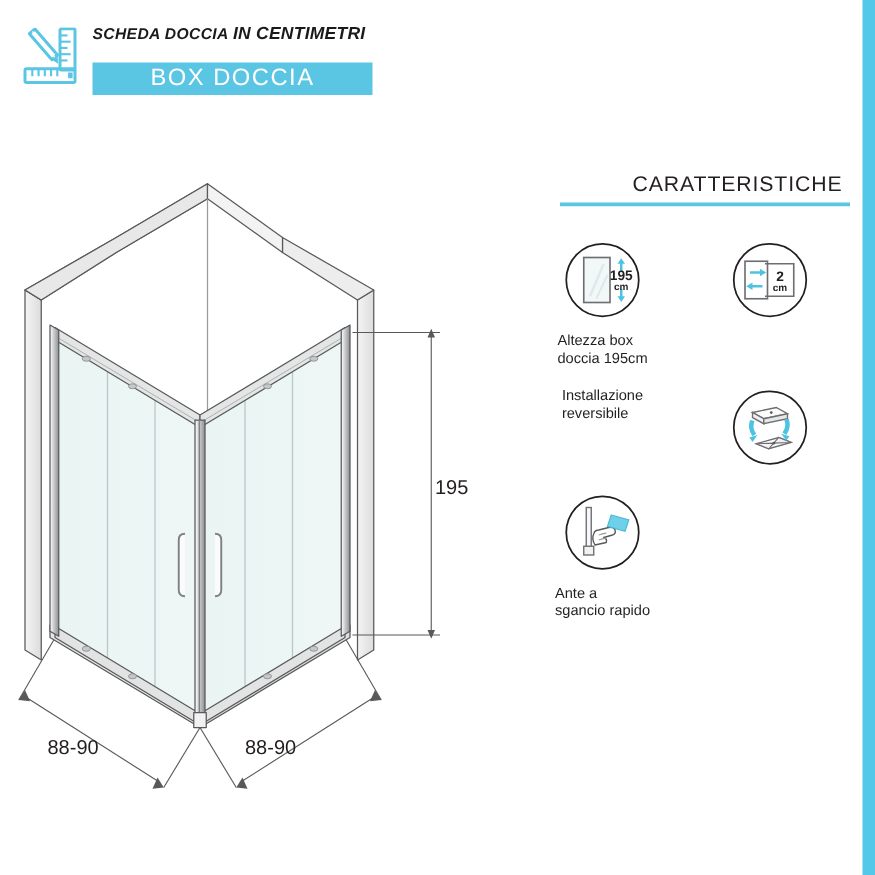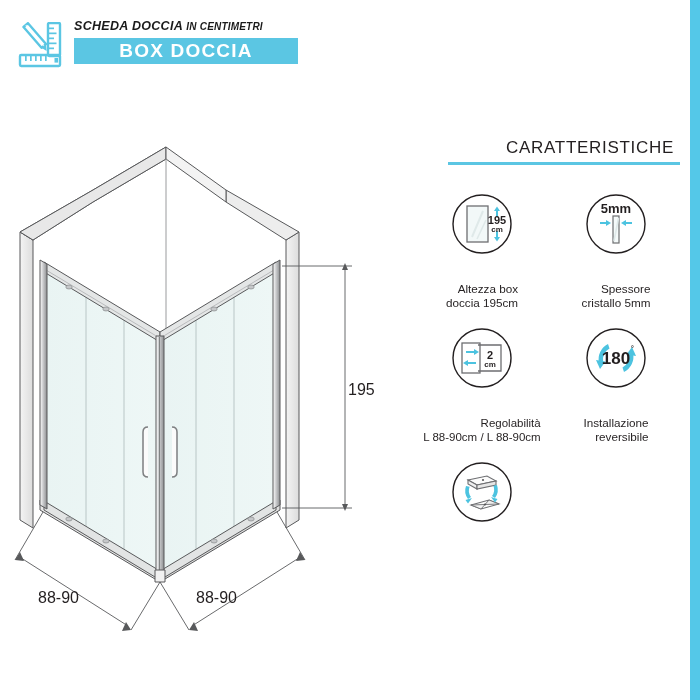--- a/index.html
+++ b/index.html
@@ -21,26 +21,26 @@
 
   
   .header{position:absolute;left:18px;top:18px;width:300px;height:58px;}
   .header-icon{position:absolute;left:0;top:4px;width:46px;height:46px;}
   .header-texts{position:absolute;left:56px;top:0;width:250px;}
   .hdr-line1{
     font-size:12.5px;font-weight:bold;font-style:italic;
     letter-spacing:.3px;white-space:nowrap;line-height:16px;
     color:#1a1a1a;
   }
-  .hdr-line1 .sub{font-size:10px;font-weight:bold;font-style:italic;letter-spacing:.2px;}
+  .hdr-line1 .sub{font-size:14px;font-weight:bold;font-style:italic;letter-spacing:.2px;}
   .hdr-band{
-    margin-top:3px;background:#5bc6e3;display:block;
+    margin-top:15px;background:#5bc6e3;display:block;
     width:224px;height:26px;line-height:26px;
     color:#ffffff;font-size:19px;letter-spacing:1.2px;
-    text-align:center;font-weight:700;
+    text-align:center;font-weight:400;
   }
 
   
   .drawing{position:absolute;left:0;top:120px;width:400px;height:530px;}
   .drawing svg{display:block;}
 
   
   .features{position:absolute;left:418px;top:138px;width:262px;}
   .feat-title{
     text-align:right;font-size:17px;letter-spacing:.7px;
@@ -53,21 +53,21 @@
     margin-top:22px;display:grid;
     grid-template-columns:1fr 1fr;
     row-gap:10px;column-gap:6px;
   }
   .feat{
     display:flex;flex-direction:column;align-items:center;
     width:100%;
   }
   .feat-ico{width:74px;height:74px;}
   .feat-label{
-    margin-top:21px;text-align:right;
+    margin-top:5px;text-align:left;
     font-size:11.7px;line-height:14.5px;color:#231f20;
     white-space:pre-line;
   }
   .feat-wide .feat-label{font-size:11.5px;}
 </style>
 </head>
 <body>
 
 <div class="page">
 
@@ -235,73 +235,40 @@
                 <path d="M49 50 L52 54.5 L55 50 Z" stroke="none"></path>
             </g>
             <text x="52" y="37" text-anchor="middle" font-family="Liberation Sans, sans-serif" font-size="11" font-weight="bold" fill="#231f20">195</text>
             <text x="52" y="45" text-anchor="middle" font-family="Liberation Sans, sans-serif" font-size="8" font-weight="bold" fill="#231f20">cm</text>
           </svg>
         </div>
         <div class="feat-label">Altezza box
 doccia 195cm</div>
       </div>
 
-      <div class="feat">
-        <div class="feat-ico">
-          <svg viewBox="0 0 74 74" width="74" height="74">
-            <circle cx="37" cy="37" r="29" fill="#ffffff" stroke="#231f20" stroke-width="1.4"></circle>
-            <text x="37" y="26" text-anchor="middle" font-family="Liberation Sans, sans-serif" font-size="13" font-weight="bold" fill="#231f20">5mm</text>
-            <rect x="34" y="29" width="6" height="27" fill="#f5fafa" stroke="#6d6e71" stroke-width="1.2"></rect>
-            <path d="M35 54 L39.5 31" stroke="#dfe9e9" stroke-width="1.6"></path>
-            <g stroke="#4cc3e0" stroke-width="2" fill="#4cc3e0">
-              <path d="M21 36 L29 36"></path>
-                <path d="M27 33 L32 36 L27 39 Z" stroke="none"></path>
-              <path d="M53 36 L45 36"></path>
-                <path d="M47 33 L42 36 L47 39 Z" stroke="none"></path>
-            </g>
-          </svg>
-        </div>
-        <div class="feat-label">Spessore
-cristallo 5mm</div>
-      </div>
 
       <div class="feat feat-wide">
         <div class="feat-ico">
           <svg viewBox="0 0 74 74" width="74" height="74">
             <circle cx="37" cy="37" r="29" fill="#ffffff" stroke="#231f20" stroke-width="1.4"></circle>
             <rect x="17" y="22" width="18" height="30" fill="none" stroke="#6d6e71" stroke-width="1.3"></rect>
             <path d="M33 24 L56 24 L56 50 L33 50" fill="none" stroke="#6d6e71" stroke-width="1.3"></path>
             <g stroke="#4cc3e0" stroke-width="2" fill="#4cc3e0">
               <path d="M21 31 L31 31"></path>
                 <path d="M29 28 L34 31 L29 34 Z" stroke="none"></path>
               <path d="M31 42 L21 42"></path>
                 <path d="M23 39 L18 42 L23 45 Z" stroke="none"></path>
             </g>
             <text x="45" y="38" text-anchor="middle" font-family="Liberation Sans, sans-serif" font-size="11" font-weight="bold" fill="#231f20">2</text>
             <text x="45" y="46" text-anchor="middle" font-family="Liberation Sans, sans-serif" font-size="8" font-weight="bold" fill="#231f20">cm</text>
           </svg>
         </div>
-        <div class="feat-label">Regolabilità
-L 88-90cm / L 88-90cm</div>
       </div>
 
       <div class="feat">
-        <div class="feat-ico">
-          <svg viewBox="0 0 74 74" width="74" height="74">
-            <circle cx="37" cy="37" r="29" fill="#ffffff" stroke="#231f20" stroke-width="1.4"></circle>
-            <g fill="#4cc3e0">
-              <path d="M20 42 a17 17 0 0 1 9 -19 l1.5 4.5 a12.5 12.5 0 0 0 -6.3 14 Z"></path>
-              <path d="M17 39 L26.5 40.5 L21 48 Z"></path>
-              <path d="M54 32 a17 17 0 0 1 -9 19 l-1.5 -4.5 a12.5 12.5 0 0 0 6.3 -14 Z"></path>
-              <path d="M57 35 L47.5 33.5 L53 26 Z"></path>
-            </g>
-            <text x="37" y="43" text-anchor="middle" font-family="Liberation Sans, sans-serif" font-size="17" font-weight="bold" fill="#231f20">180</text>
-            <text x="52" y="30" font-family="Liberation Sans, sans-serif" font-size="7" font-weight="bold" fill="#231f20">°</text>
-          </svg>
-        </div>
         <div class="feat-label">Installazione
 reversibile</div>
       </div>
 
       <div class="feat feat-wide">
         <div class="feat-ico">
           <svg viewBox="0 0 74 74" width="74" height="74">
             <circle cx="37" cy="37" r="29" fill="#ffffff" stroke="#231f20" stroke-width="1.4"></circle>
 
             <path d="M23 25 L42 21 L51 26 L32 30 Z" fill="#fbfbfb" stroke="#6d6e71" stroke-width="1.1"></path>
@@ -317,17 +284,35 @@
             <g fill="#4cc3e0">
               <path d="M21 31 a14 14 0 0 0 2 13 l3 -2 a10.5 10.5 0 0 1 -1.4 -10.2 Z"></path>
               <path d="M20.5 45 L27 43 L23 48.5 Z"></path>
               <path d="M52 30 a14 14 0 0 1 -2 13 l-3 -2 a10.5 10.5 0 0 0 1.4 -10.2 Z"></path>
               <path d="M52.5 44 L46 42 L50 47.5 Z"></path>
             </g>
           </svg>
         </div>
       </div>
 
+      <div class="feat">
+        <div class="feat-ico">
+          <svg viewBox="0 0 74 74" width="74" height="74">
+            <circle cx="37" cy="37" r="29" fill="#ffffff" stroke="#231f20" stroke-width="1.4"></circle>
+
+            <rect x="24" y="17" width="4" height="33" fill="#f7f7f7" stroke="#6d6e71" stroke-width="1.1"></rect>
+            <rect x="22" y="48" width="8" height="7" fill="#f2f2f2" stroke="#6d6e71" stroke-width="1.1"></rect>
+
+            <path d="M31 47 q-3 -5 -1 -9 q1 -3 4 -3 l8 -2 q4 -1 5 2 q1 3 -2 4 l-7 2 q3 1 2 4 l-9 2 Z" fill="#ffffff" stroke="#58595b" stroke-width="1.1" stroke-linejoin="round"></path>
+            <path d="M34 39 q3 -1 6 -1.5" stroke="#9a9b9d" stroke-width=".9" fill="none"></path>
+            <path d="M34 43 q3 -1 6 -1.5" stroke="#9a9b9d" stroke-width=".9" fill="none"></path>
+
+            <path d="M44 23 L58 27 L55 36 L41 32 Z" fill="#6fd0ea" stroke="#4cb9d6" stroke-width="1"></path>
+          </svg>
+        </div>
+        <div class="feat-label">Ante a
+sgancio rapido</div>
+      </div>
 
     </div>
   </div>
 
 </div>
 
 </body></html>

